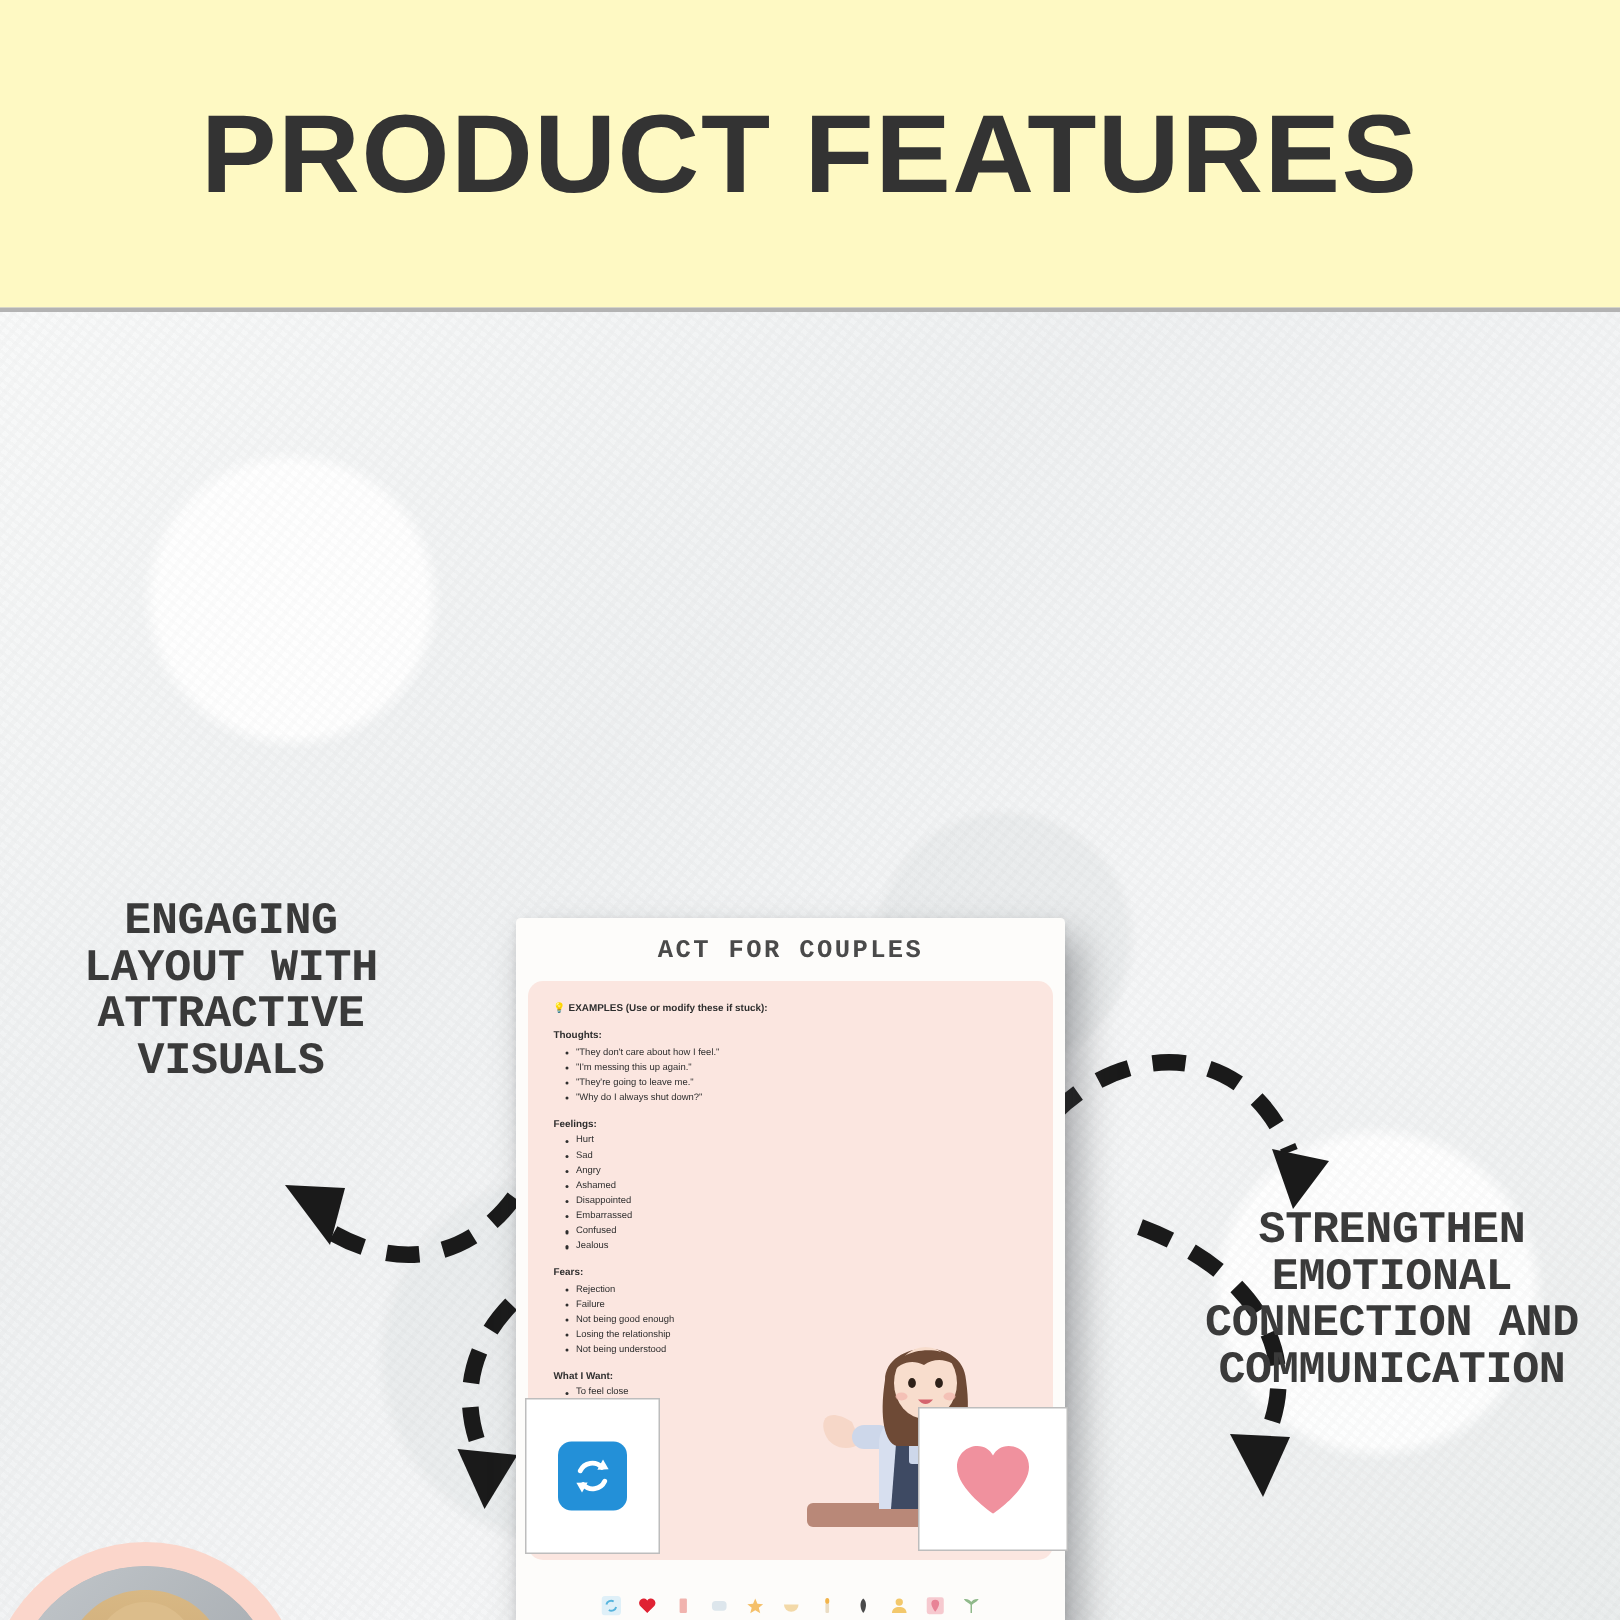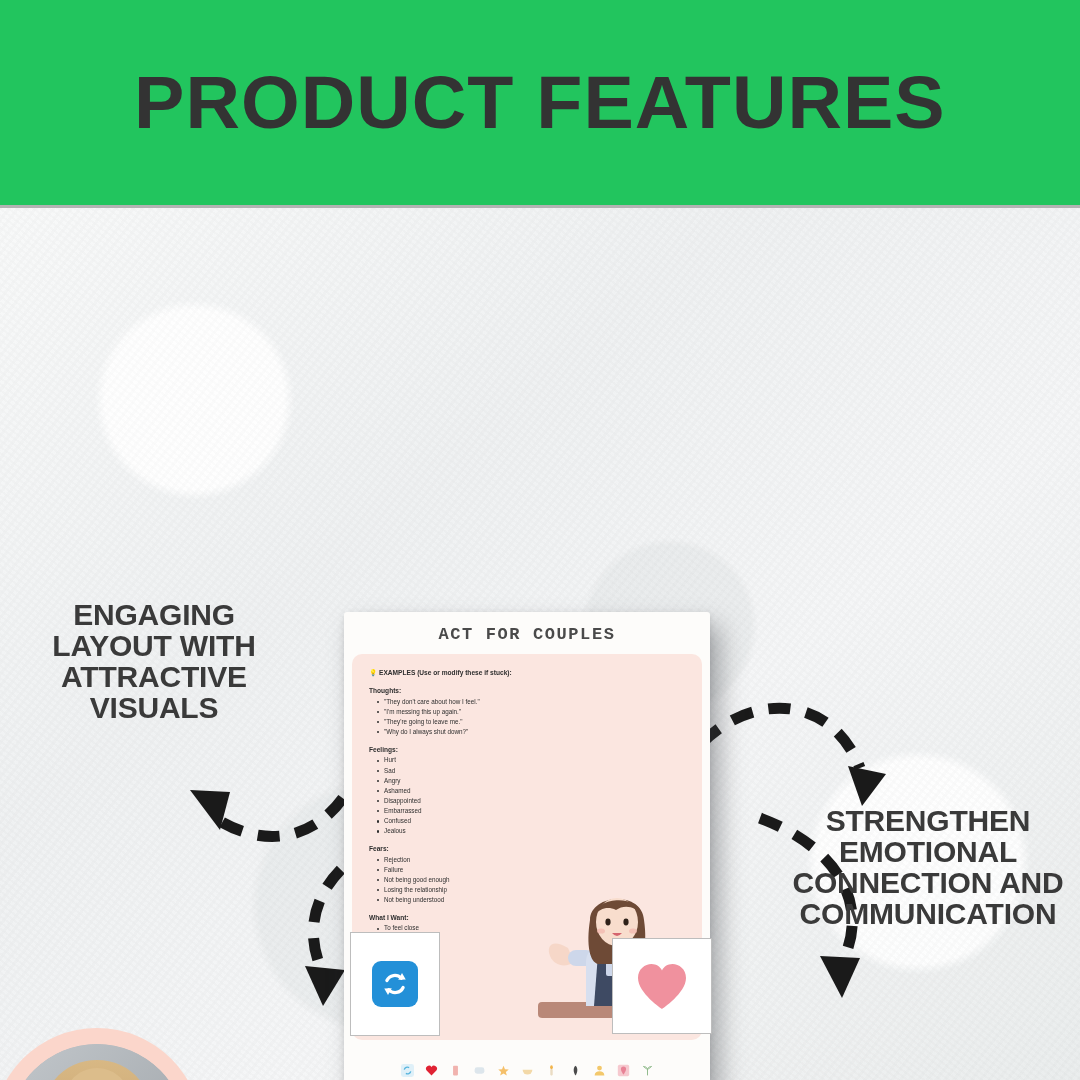--- a/index.html
+++ b/index.html
@@ -7,21 +7,21 @@
   body {
     font-family:"Liberation Sans", sans-serif;
     background:#f2f3f3;
     position:relative;
     overflow:hidden;
   }
 
   
   #header-band{
     position:absolute; left:0; top:0; width:1080px; height:205px;
-    background:#22c55e;
+    background:#fef9c3;
     display:flex; align-items:center; justify-content:center;
   }
   #header-band::after{
     content:""; position:absolute; left:0; bottom:-3px; width:100%; height:3px;
     background:#b3b3b3;
   }
   #page-title{
     font-size:74px; font-weight:bold; letter-spacing:1px;
     color:#333333; line-height:1;
     font-family:"Liberation Sans", sans-serif;
@@ -44,21 +44,21 @@
     background-image:
       repeating-linear-gradient(37deg, rgba(0,0,0,.012) 0 2px, rgba(255,255,255,.02) 2px 5px),
       repeating-linear-gradient(-52deg, rgba(0,0,0,.010) 0 3px, rgba(255,255,255,.025) 3px 7px);
     opacity:.9;
   }
 
   
   .callout{
     position:absolute; color:#3a3a3a; font-weight:bold;
     line-height:1.03; letter-spacing:-.2px;
-    font-family:Liberation Sans, sans-serif;
+    font-family:Liberation Mono, monospace;
     white-space:pre-line;
   }
   #callout-left{ left:24px; top:392px; width:260px; text-align:center; font-size:30px; }
   #callout-right{ left:770px; top:598px; width:316px; text-align:center; font-size:30px; }
 
   
   .arrow-svg{ position:absolute; overflow:visible; }
   .arrow-path{ fill:none; stroke:#1a1a1a; stroke-width:11; stroke-linecap:butt;
                stroke-dasharray:22 16; }
   .arrow-head{ fill:#1a1a1a; }

